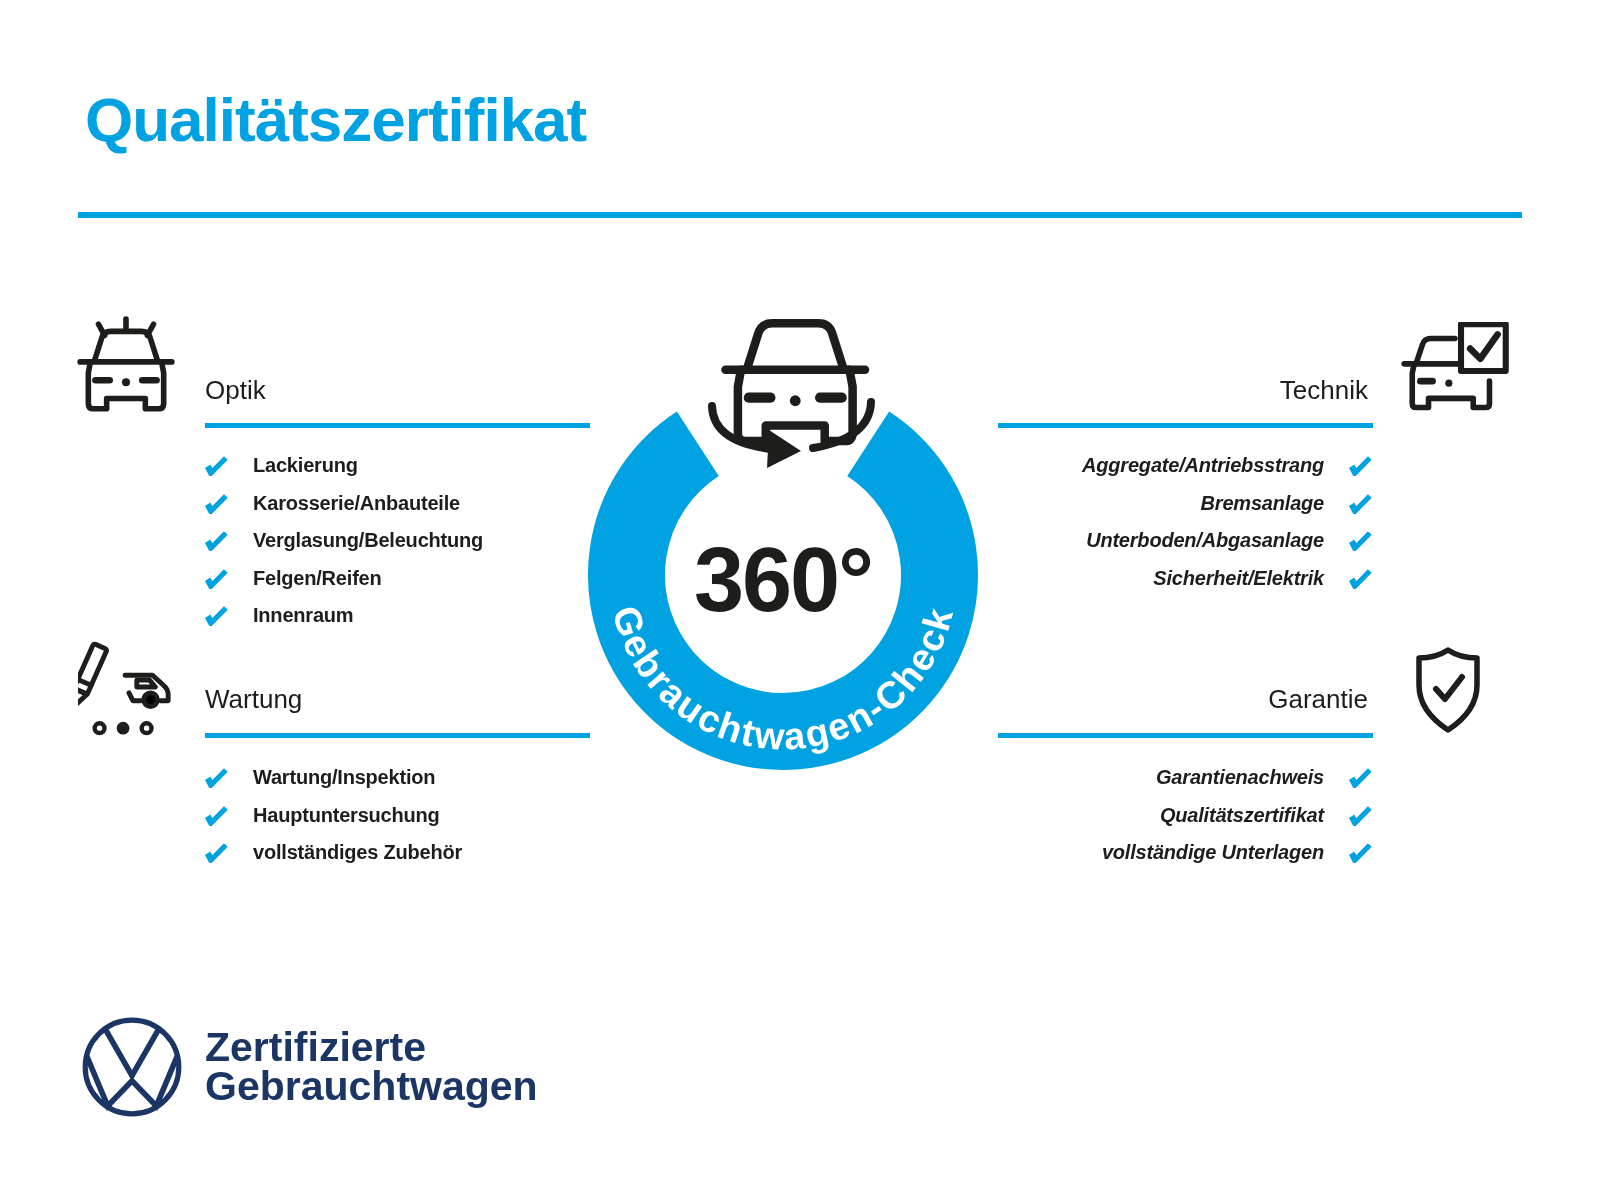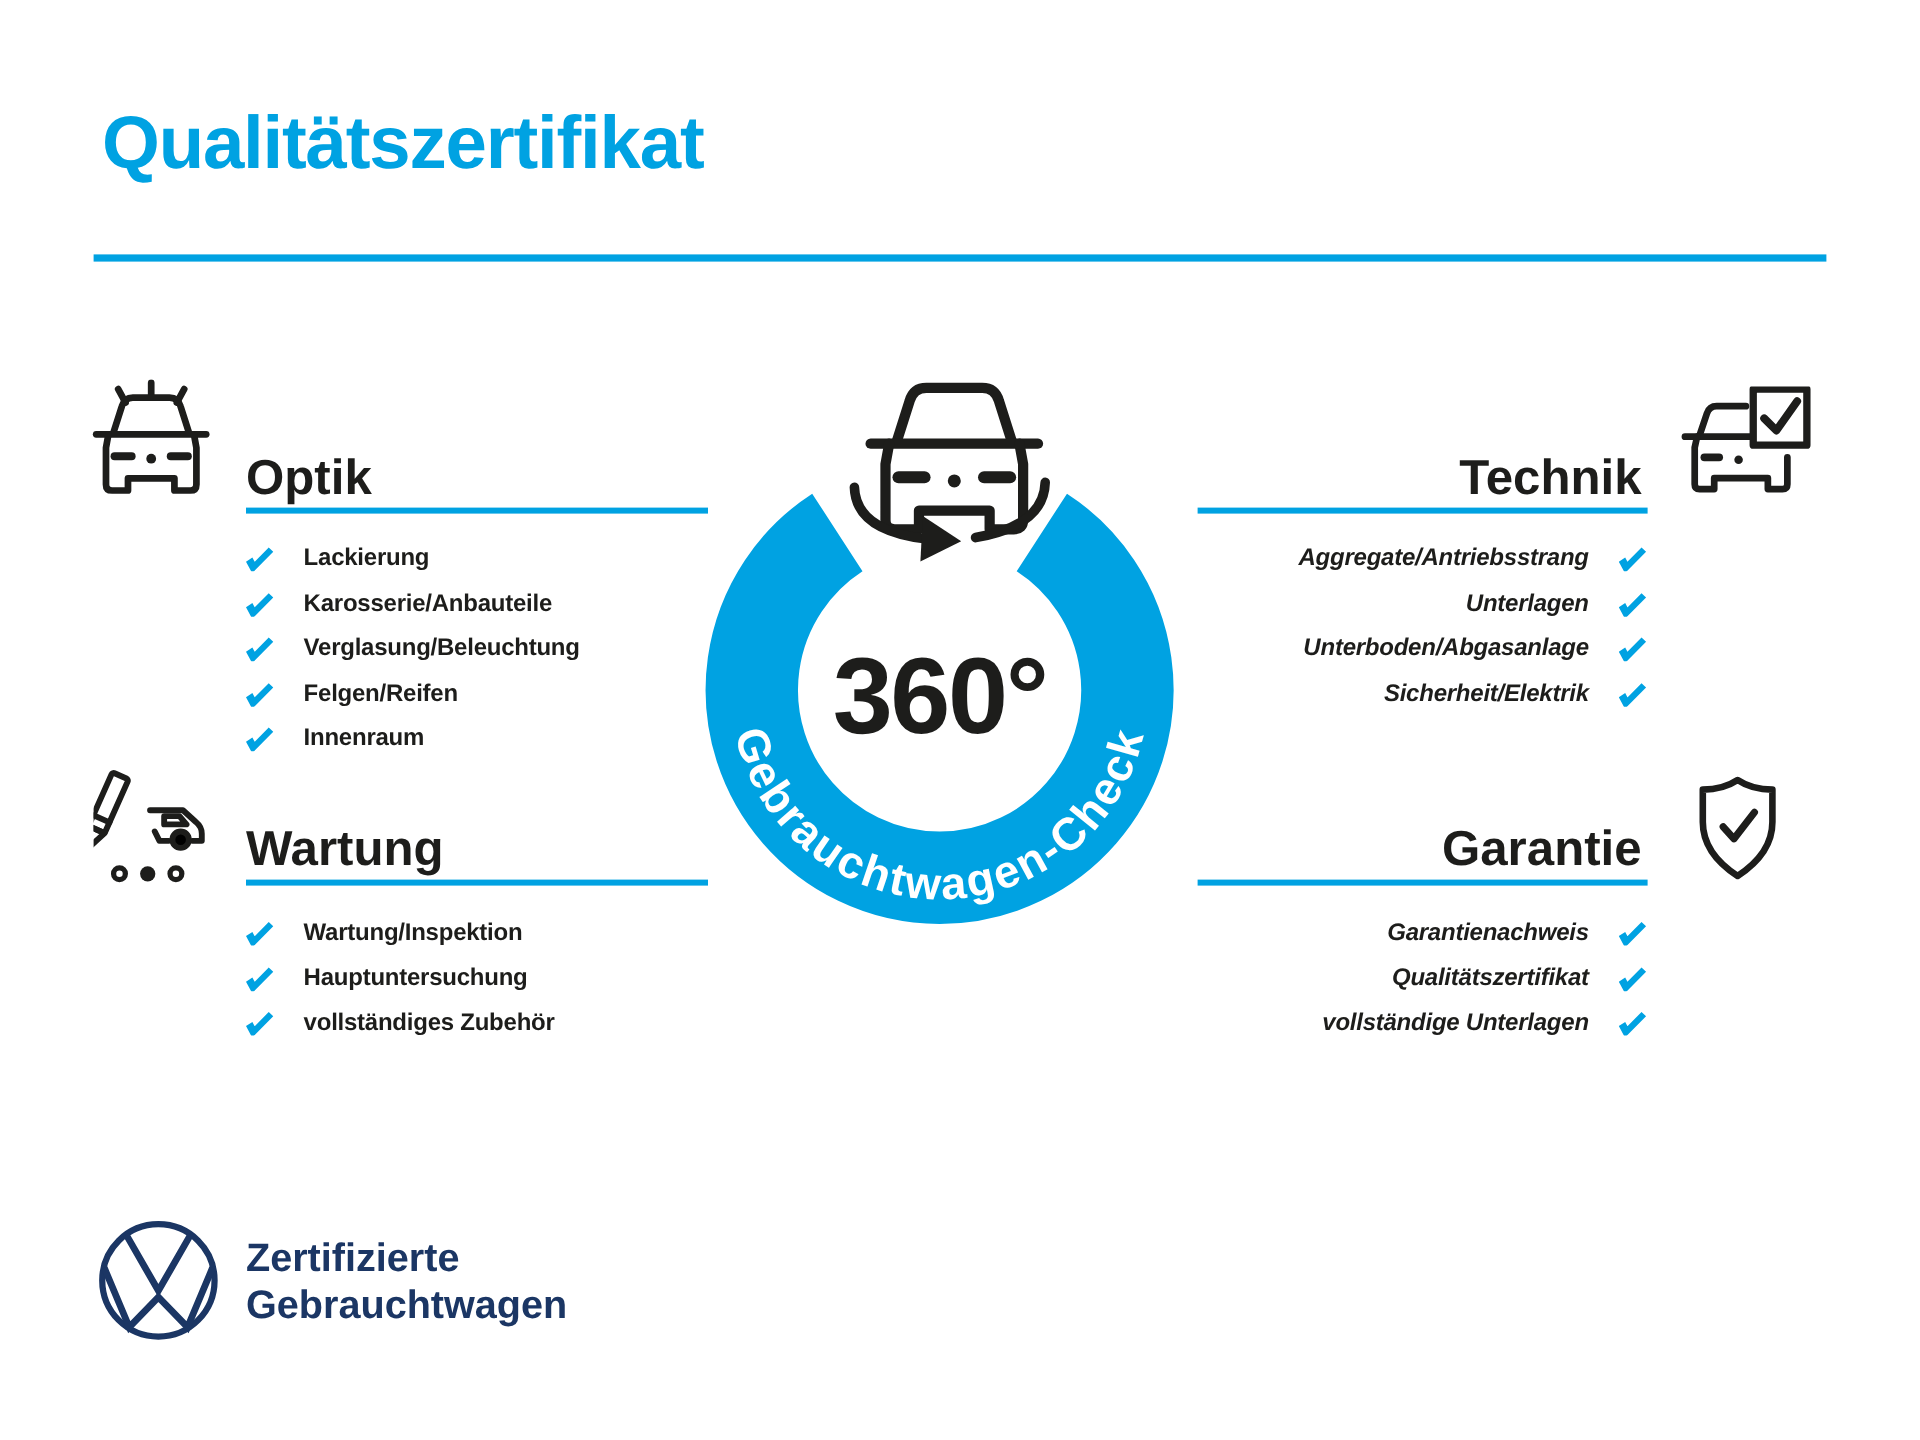--- a/index.html
+++ b/index.html
@@ -10,34 +10,34 @@
   html,body{margin:0;padding:0;background:#fff;}
   .canvas{
     position:relative;width:1600px;height:1200px;background:#ffffff;overflow:hidden;
     font-family:"Liberation Sans", sans-serif;color:var(--ink);
   }
   .title{
     position:absolute;left:85px;top:84px;margin:0;
     font-size:62px;font-weight:bold;color:var(--accent);letter-spacing:-1px;
   }
   .topline{position:absolute;left:78px;top:212px;width:1444px;height:6px;background:var(--accent);}
-  .heading{position:absolute;font-size:41px;font-weight:bold;color:var(--ink);white-space:nowrap;}
+  .heading{position:absolute;font-size:26px;font-weight:normal;color:var(--ink);white-space:nowrap;}
   .heading.right{text-align:right;}
   .rule{position:absolute;height:5px;background:var(--accent);}
   .list{position:absolute;}
   .row{display:flex;align-items:center;height:37.5px;gap:25px;white-space:nowrap;}
   .right-list .row{justify-content:flex-end;font-style:italic;}
   .lbl{font-size:20px;font-weight:bold;color:var(--ink);letter-spacing:-0.2px;}
   .check{width:23px;height:21px;flex:0 0 auto;}
   .check path{stroke:var(--accent);stroke-width:7;fill:none;}
   .icon{position:absolute;}
   .icon path,.icon line,.icon rect{stroke:var(--ink);fill:none;stroke-linecap:round;stroke-linejoin:round;}
   .ring-svg{position:absolute;left:565px;top:290px;width:440px;height:500px;}
   .ring-svg text{font-family:"Liberation Sans", sans-serif;font-weight:bold;}
-  .footer-text{position:absolute;left:205px;top:1028px;font-size:33px;font-weight:bold;color:var(--navy);line-height:39px;}
+  .footer-text{position:absolute;left:205px;top:1028px;font-size:41px;font-weight:bold;color:var(--navy);line-height:39px;}
   .vw-logo{position:absolute;left:80px;top:1015px;width:104px;height:104px;}
   .vw-logo circle,.vw-logo path{stroke:var(--navy);fill:none;}
 </style>
 </head>
 <body>
 
 <div class="canvas">
 
   <h1 class="title">Qualitätszertifikat</h1>
   <div class="topline"></div>
@@ -154,21 +154,21 @@
 
       <div class="row">
         <span class="lbl">Aggregate/Antriebsstrang</span>
         <svg class="check" viewBox="0 0 28 24">
           <path d="M6 13 L12 21 L26 3" transform="skewX(-12)"></path>
         </svg>
       </div>
 
 
       <div class="row">
-        <span class="lbl">Unterlagen</span>
+        <span class="lbl">Bremsanlage</span>
         <svg class="check" viewBox="0 0 28 24">
           <path d="M6 13 L12 21 L26 3" transform="skewX(-12)"></path>
         </svg>
       </div>
 
       <div class="row">
         <span class="lbl">Unterboden/Abgasanlage</span>
         <svg class="check" viewBox="0 0 28 24">
           <path d="M6 13 L12 21 L26 3" transform="skewX(-12)"></path>
         </svg>

